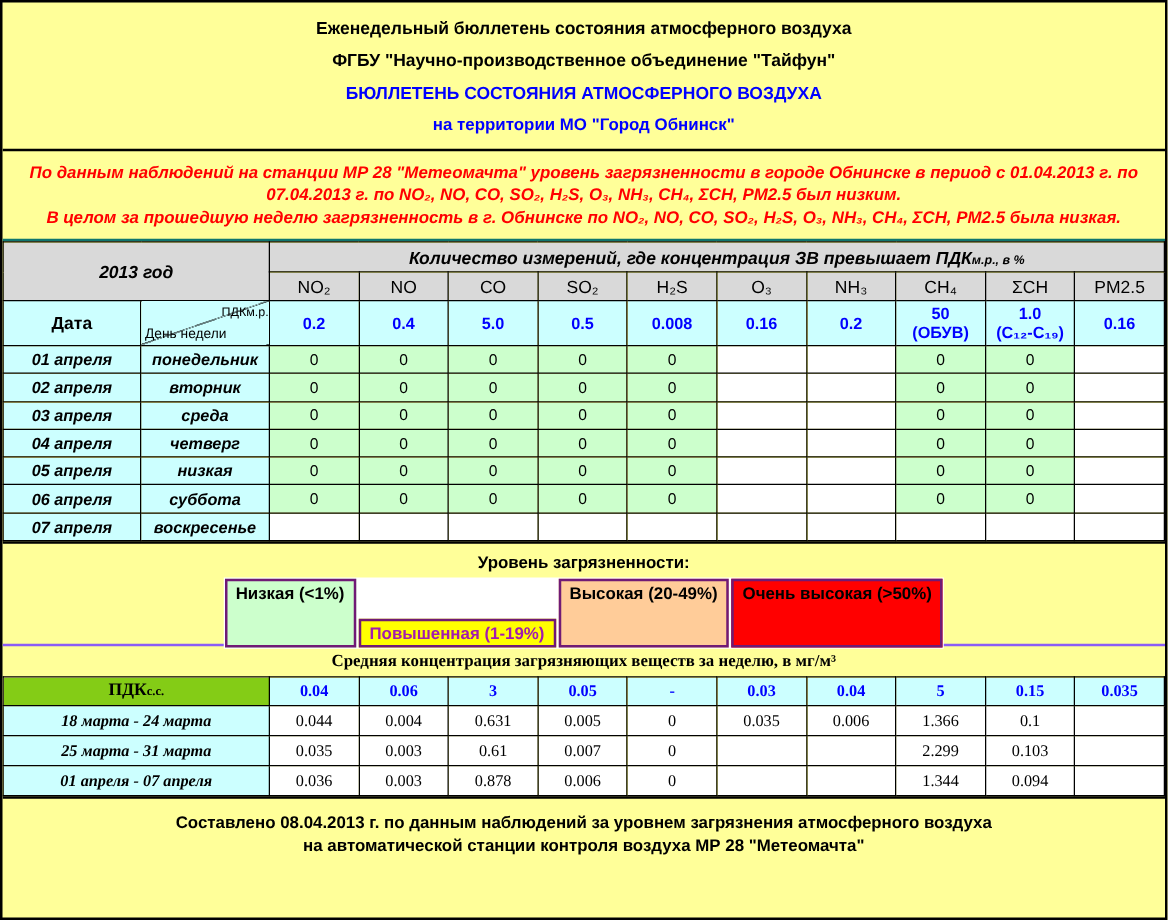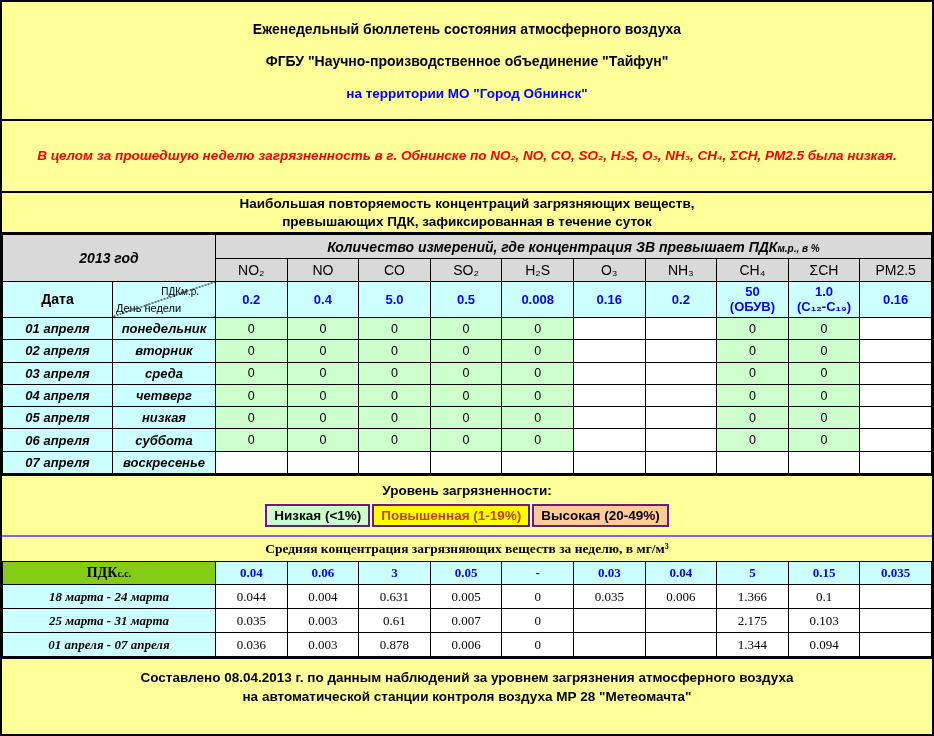--- a/index.html
+++ b/index.html
@@ -23,46 +23,46 @@
     flex-direction:column; justify-content:center; text-align:center; padding:0 4px; }
   .red-line { color:#FF0000; font-weight:bold; font-style:italic;
     font-size:13.5px; line-height:18px; }
 
   
   .subtitle-block { height:41px; border-top:2px solid #000; display:flex;
     flex-direction:column; justify-content:center; text-align:center;
     font-weight:bold; font-size:13.5px; line-height:18px; }
 
   
-  .table-wrap { border-top:2px solid #000000; }
+  .table-wrap { border-top:2px solid #0f766e; }
   table { border-collapse:collapse; table-layout:fixed; width:930px; }
   td { border:1px solid #000; text-align:center; vertical-align:middle;
        padding:0; font-size:13px; overflow:hidden; }
 
   
   .main-table { height:240px; }
   .hdr { background:#D9D9D9; }
   .year-cell { font-weight:bold; font-style:italic; font-size:14px; }
   .meas-cell { font-weight:bold; font-style:italic; font-size:14px; }
   .sub-sm { font-size:10px; }
   .col-head { background:#D9D9D9; font-size:14px; font-weight:normal; }
   .date-head { background:#CCFFFF; font-weight:bold; font-size:14px; }
   .diag-cell { background-color:#CCFFFF; position:relative;
     background-image:linear-gradient(to bottom right,
       transparent 49.5%, #000 49.5%, #000 50.5%, transparent 50.5%); }
-  .diag-top { position:absolute; top:4px; right:16px; font-size:10px; }
+  .diag-top { position:absolute; top:4px; right:0; font-size:10px; }
   .diag-bottom { position:absolute; bottom:3px; left:3px; font-size:11px; }
   .pdk-val { background:#CCFFFF; color:#0000FF; font-weight:bold;
     white-space:pre-line; line-height:15px; }
   .date-cell, .day-cell { background:#CCFFFF; font-weight:bold; font-style:italic; }
   .value-cell { background:#CCFFCC; font-size:12.5px; }
   .empty-cell { background:#FFFFFF; }
 
   
-  .legend-block { height:61px; border-top:2px solid #000; display:flex;
+  .legend-block { height:82px; border-top:2px solid #000; display:flex;
     flex-direction:column; align-items:center; padding-top:7px; }
   .legend-title { font-weight:bold; font-size:13.5px; margin-bottom:5px; }
   .legend-items { display:flex; gap:2px; background:#FFFFFF; padding:1px; }
   .legend-box { border:2px solid #701a75; font-weight:bold; font-size:13.5px;
     padding:2px 7px; white-space:nowrap; }
 
   
   .bottom-block { border-top:2px solid #8b5cf6;font-family:Liberation Serif, serif; }
   .bottom-title { height:24px; display:flex; align-items:center;
     justify-content:center; font-weight:bold; font-size:13.5px; }
@@ -78,31 +78,29 @@
     font-weight:bold; font-size:13.5px; line-height:19px; }
 </style>
 </head>
 <body>
 
 <div class="page">
 
   <div class="sec header-block">
     <div class="t-black">Еженедельный бюллетень состояния атмосферного воздуха</div>
     <div class="t-black">ФГБУ "Научно-производственное объединение "Тайфун"</div>
+    <div class="t-blue">БЮЛЛЕТЕНЬ СОСТОЯНИЯ АТМОСФЕРНОГО ВОЗДУХА</div>
     <div class="t-blue-sm">на территории МО "Город Обнинск"</div>
   </div>
 
   <div class="sec red-block">
+    <div class="red-line">По данным наблюдений на станции МР 28 "Метеомачта" уровень загрязненности в городе Обнинске в период с 01.04.2013 г. по 07.04.2013 г. по NO₂, NO, CO, SO₂, H₂S, O₃, NH₃, CH₄, ΣCH, PM2.5 был низким.</div>
     <div class="red-line">В целом за прошедшую неделю загрязненность в г. Обнинске по NO₂, NO, CO, SO₂, H₂S, O₃, NH₃, CH₄, ΣCH, PM2.5 была низкая.</div>
   </div>
 
-  <div class="sec subtitle-block">
-    <div>Наибольшая повторяемость концентраций загрязняющих веществ,</div>
-    <div>превышающих ПДК, зафиксированная в течение суток</div>
-  </div>
 
   <div class="sec table-wrap">
     <table class="main-table">
       <colgroup>
         <col style="width:110px">
           <col style="width:103px">
         <col>
           <col>
           <col>
           <col>
@@ -256,22 +254,23 @@
             <td class="empty-cell"></td>
           </tr>
         </tbody>
     </table>
   </div>
 
   <div class="sec legend-block">
     <div class="legend-title">Уровень загрязненности:</div>
     <div class="legend-items">
         <span class="legend-box" style="background: rgb(204, 255, 204); color: rgb(0, 0, 0);">Низкая (&lt;1%)</span>
-        <span class="legend-box" style="background: rgb(255, 255, 0); color: #c2410c;">Повышенная (1-19%)</span>
+        <span class="legend-box" style="background: rgb(255, 255, 0); color: #a21caf; margin-top: 32px;">Повышенная (1-19%)</span>
         <span class="legend-box" style="background: rgb(255, 204, 153); color: rgb(0, 0, 0);">Высокая (20-49%)</span>
+        <span class="legend-box" style="background: rgb(255, 0, 0); color: rgb(0, 0, 0);">Очень высокая (&gt;50%)</span>
       </div>
   </div>
 
   <div class="sec bottom-block">
     <div class="bottom-title">Средняя концентрация загрязняющих веществ за неделю, в мг/м³</div>
     <table class="avg-table">
       <colgroup>
         <col style="width:213px">
         <col>
           <col>
@@ -317,21 +316,21 @@
           </tr>
           <tr style="height: 24px;">
             <td class="period-cell">25 марта - 31 марта</td>
             <td class="avg-val">0.035</td>
             <td class="avg-val">0.003</td>
             <td class="avg-val">0.61</td>
             <td class="avg-val">0.007</td>
             <td class="avg-val">0</td>
             <td class="avg-val"></td>
             <td class="avg-val"></td>
-            <td class="avg-val">2.175</td>
+            <td class="avg-val">2.299</td>
             <td class="avg-val">0.103</td>
             <td class="avg-val"></td>
           </tr>
           <tr style="height: 24px;">
             <td class="period-cell">01 апреля - 07 апреля</td>
             <td class="avg-val">0.036</td>
             <td class="avg-val">0.003</td>
             <td class="avg-val">0.878</td>
             <td class="avg-val">0.006</td>
             <td class="avg-val">0</td>

